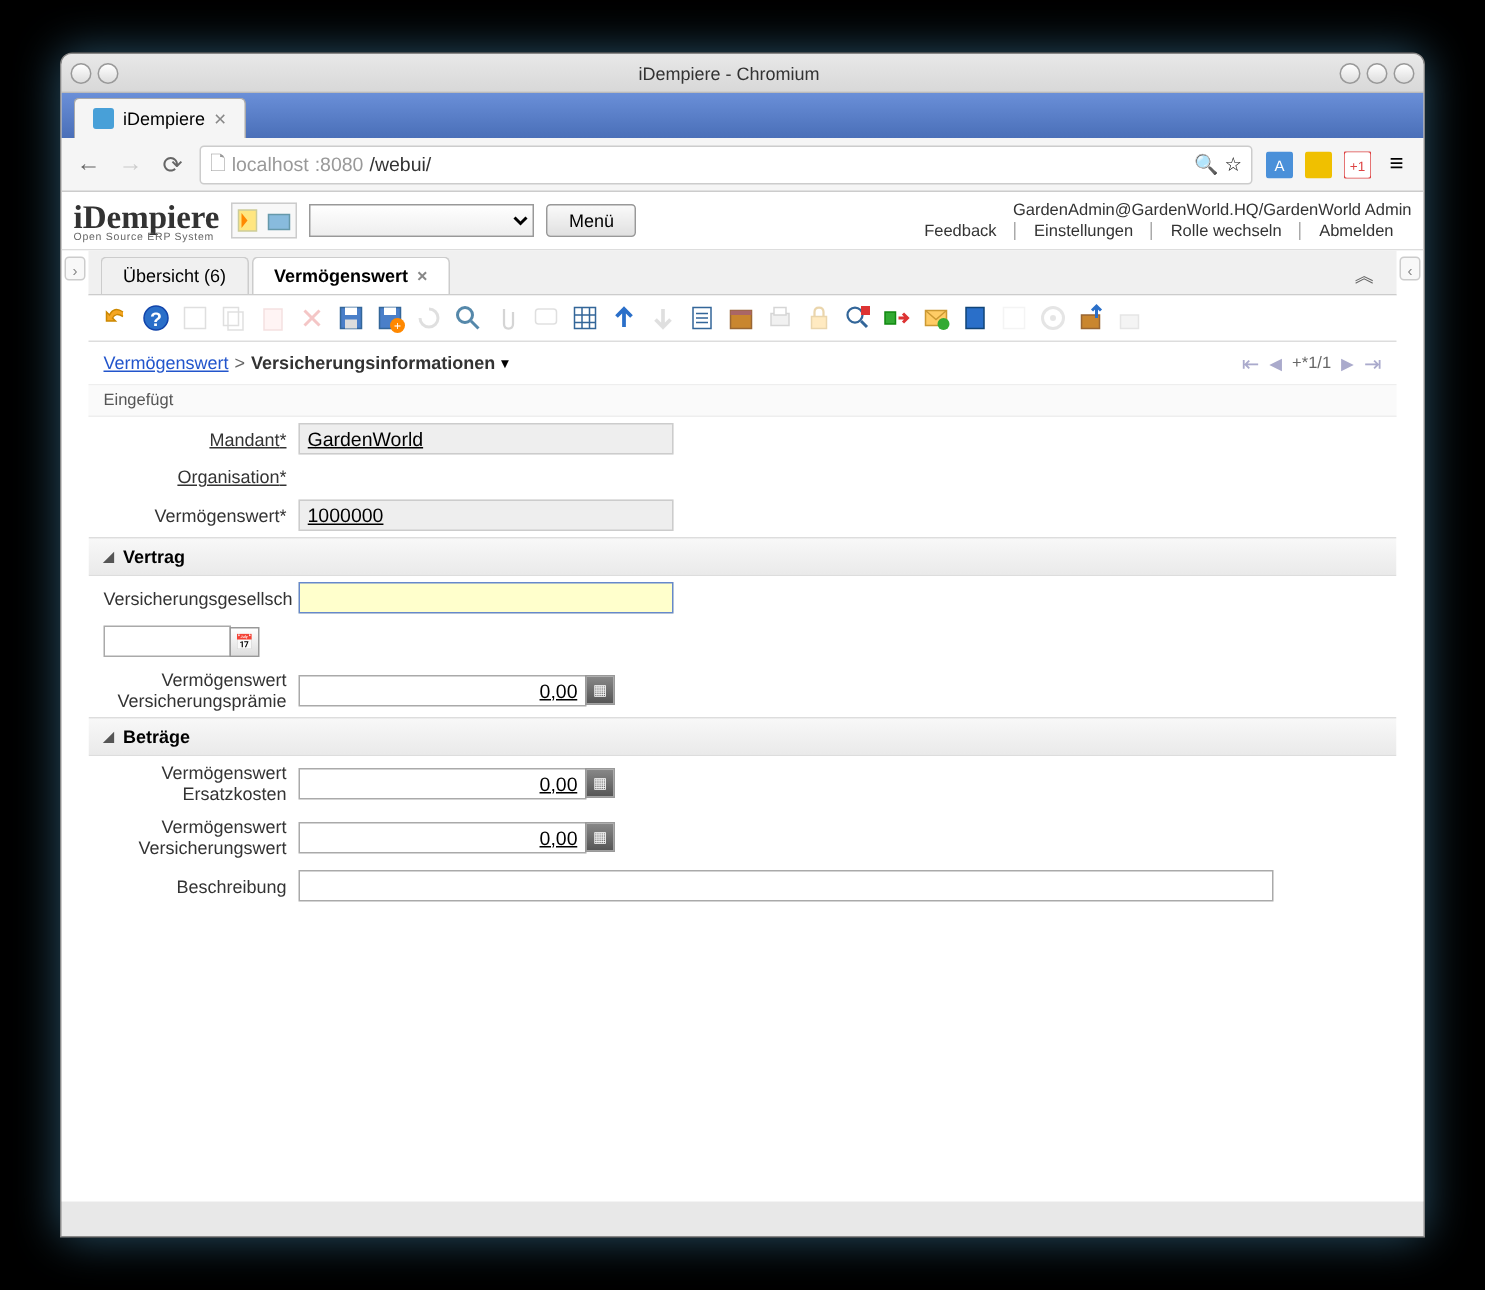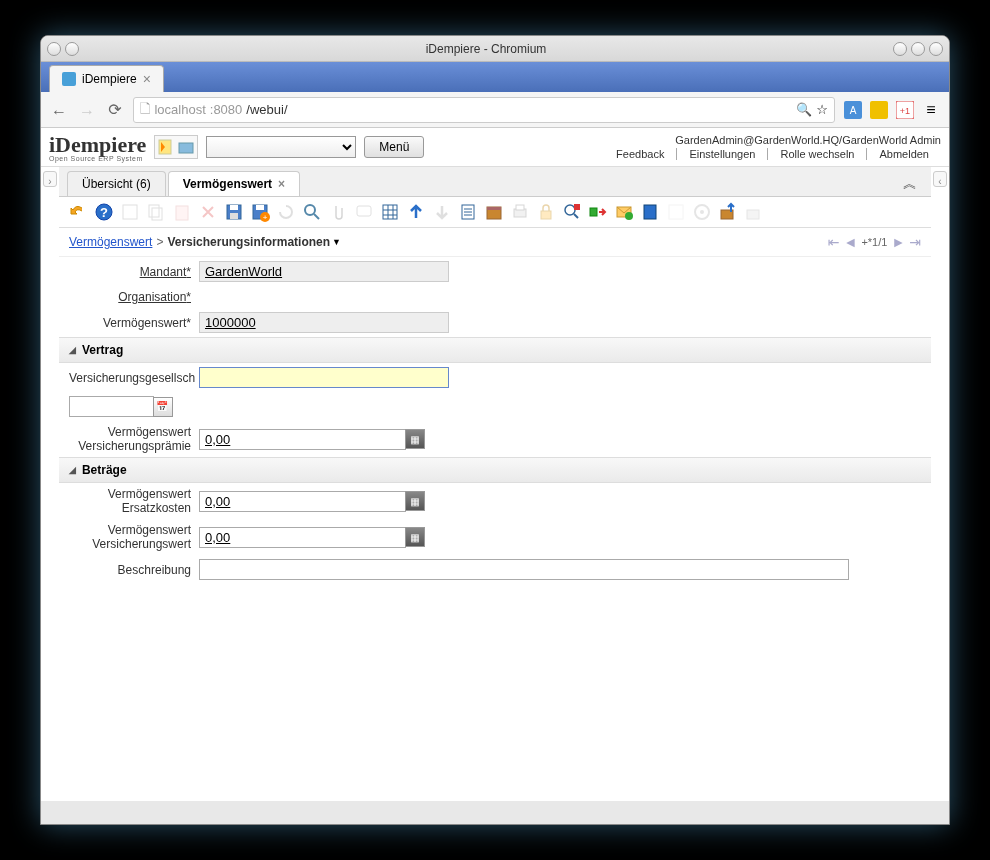--- a/index.html
+++ b/index.html
@@ -52,21 +52,21 @@
 .form-area { overflow-y: auto; flex: 1; }
 .form-row { display: flex; align-items: center; padding: 4px 10px; font-size: 12px; }
 .form-label { width: 130px; text-align: right; padding-right: 8px; color: #333; }
 .form-label.underline { text-decoration: underline; }
 .form-label .req { color: #333; }
 .form-input { border: 1px solid #aaa; padding: 2px 5px; font-size: 13px; background: #fff; text-decoration: underline; }
 .form-input.readonly { background: #eee; border-color: #ccc; width: 250px; }
 .form-input.highlight { background: #ffffcc; border: 1px solid #6688cc; width: 250px; }
 .form-input.wide { width: 650px; }
 .form-input.date { width: 85px; }
-.form-input.num { width: 207px; }
+.form-input.num { width: 192px; text-align: right; }
 .section-header { background: linear-gradient(#f8f8f8,#eaeaea); padding: 5px 10px; font-size: 12px; font-weight: bold; border-top: 1px solid #ddd; border-bottom: 1px solid #ddd; display: flex; align-items: center; gap: 6px; }
 .collapse-tri { font-size: 9px; color: #555; }
 .input-group { display: flex; align-items: center; }
 .input-btn { width: 20px; height: 20px; border: 1px solid #999; background: linear-gradient(#888,#555); margin-left: -1px; display: flex; align-items: center; justify-content: center; font-size: 10px; color: #fff; cursor: pointer; }
 svg { display: block; }
 </style>
 </head>
 <body>
 
 <div class="outer-glow">
@@ -338,20 +338,21 @@
         <span style="font-size:9px;margin-left:2px">▼</span>
         <div class="record-nav">
           <span class="record-nav-btn">⇤</span>
           <span class="record-nav-btn">◄</span>
           <span>+*1/1</span>
           <span class="record-nav-btn">►</span>
           <span class="record-nav-btn">⇥</span>
         </div>
       </div>
 
+      <div class="status-row">Eingefügt</div>
 
       <div class="form-area">
 
         <div class="form-row">
           <div class="form-label underline"><span>Mandant</span><span class="req">*</span></div>
           <input class="form-input readonly" readonly="" value="GardenWorld" style="">
         </div>
         <div class="form-row">
           <div class="form-label underline"><span>Organisation</span><span class="req">*</span></div>
         </div>

